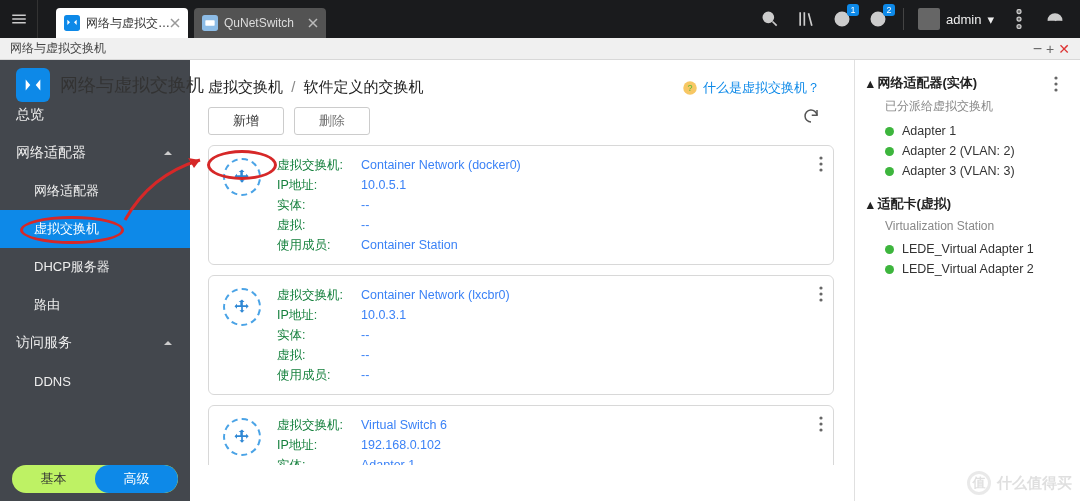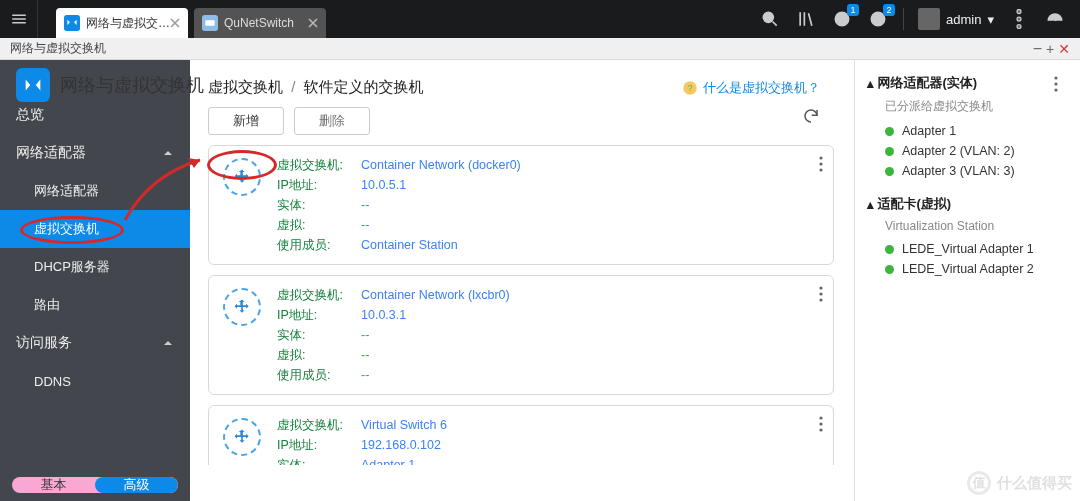--- a/index.html
+++ b/index.html
@@ -25,21 +25,21 @@
 .apphdr{position:absolute;left:10px;top:60px;height:50px;display:flex;align-items:center;gap:10px;z-index:5}
 .app-logo{width:34px;height:34px;background:#0d89e8;border-radius:6px;display:flex;align-items:center;justify-content:center;margin-left:6px}
 .app-logo svg{width:22px;height:22px;fill:#fff}
 .app-title{font-size:18px;color:#333}
 .app-more{position:absolute;right:12px;top:72px;width:24px;height:24px;display:flex;align-items:center;justify-content:center}
 .sidebar{width:190px;background:#43474d;color:#eee;padding-top:36px;height:100%;font-size:14px}
 .sb-item{height:38px;display:flex;align-items:center;padding:0 16px;cursor:pointer;position:relative}
 .sb-item.section .chev{margin-left:auto}
 .sb-item.sub{padding-left:34px;font-size:13px}
 .sb-item.active{background:#0d89e8;color:#fff}
-.sb-footer{position:absolute;bottom:8px;left:12px;display:flex;background:#f9a8d4;border-radius:14px;overflow:hidden;width:166px;height:16px;font-size:13px}
+.sb-footer{position:absolute;bottom:8px;left:12px;display:flex;background:#bef264;border-radius:14px;overflow:hidden;width:166px;height:28px;font-size:13px}
 .sb-footer div{flex:1;display:flex;align-items:center;justify-content:center;color:#333}
 .sb-footer .adv{background:#0d89e8;color:#fff;border-radius:14px}
 .main{flex:1;background:#fff;padding:18px 14px 0 18px;overflow:hidden;position:relative}
 .main-hdr{display:flex;align-items:center;margin-bottom:10px}
 .main-title{font-size:15px;color:#222}
 .main-title .sep{color:#888;margin:0 4px}
 .help-link{margin-left:auto;display:flex;align-items:center;gap:4px;color:#0d89e8;font-size:13px;margin-right:20px}
 .actions{display:flex;align-items:flex-start;gap:10px;margin-bottom:10px}
 .btn{height:28px;padding:0 24px;border:1px solid #ccc;background:#fff;border-radius:3px;font-size:13px;color:#333;display:flex;align-items:center}
 .btn.disabled{color:#737373}

